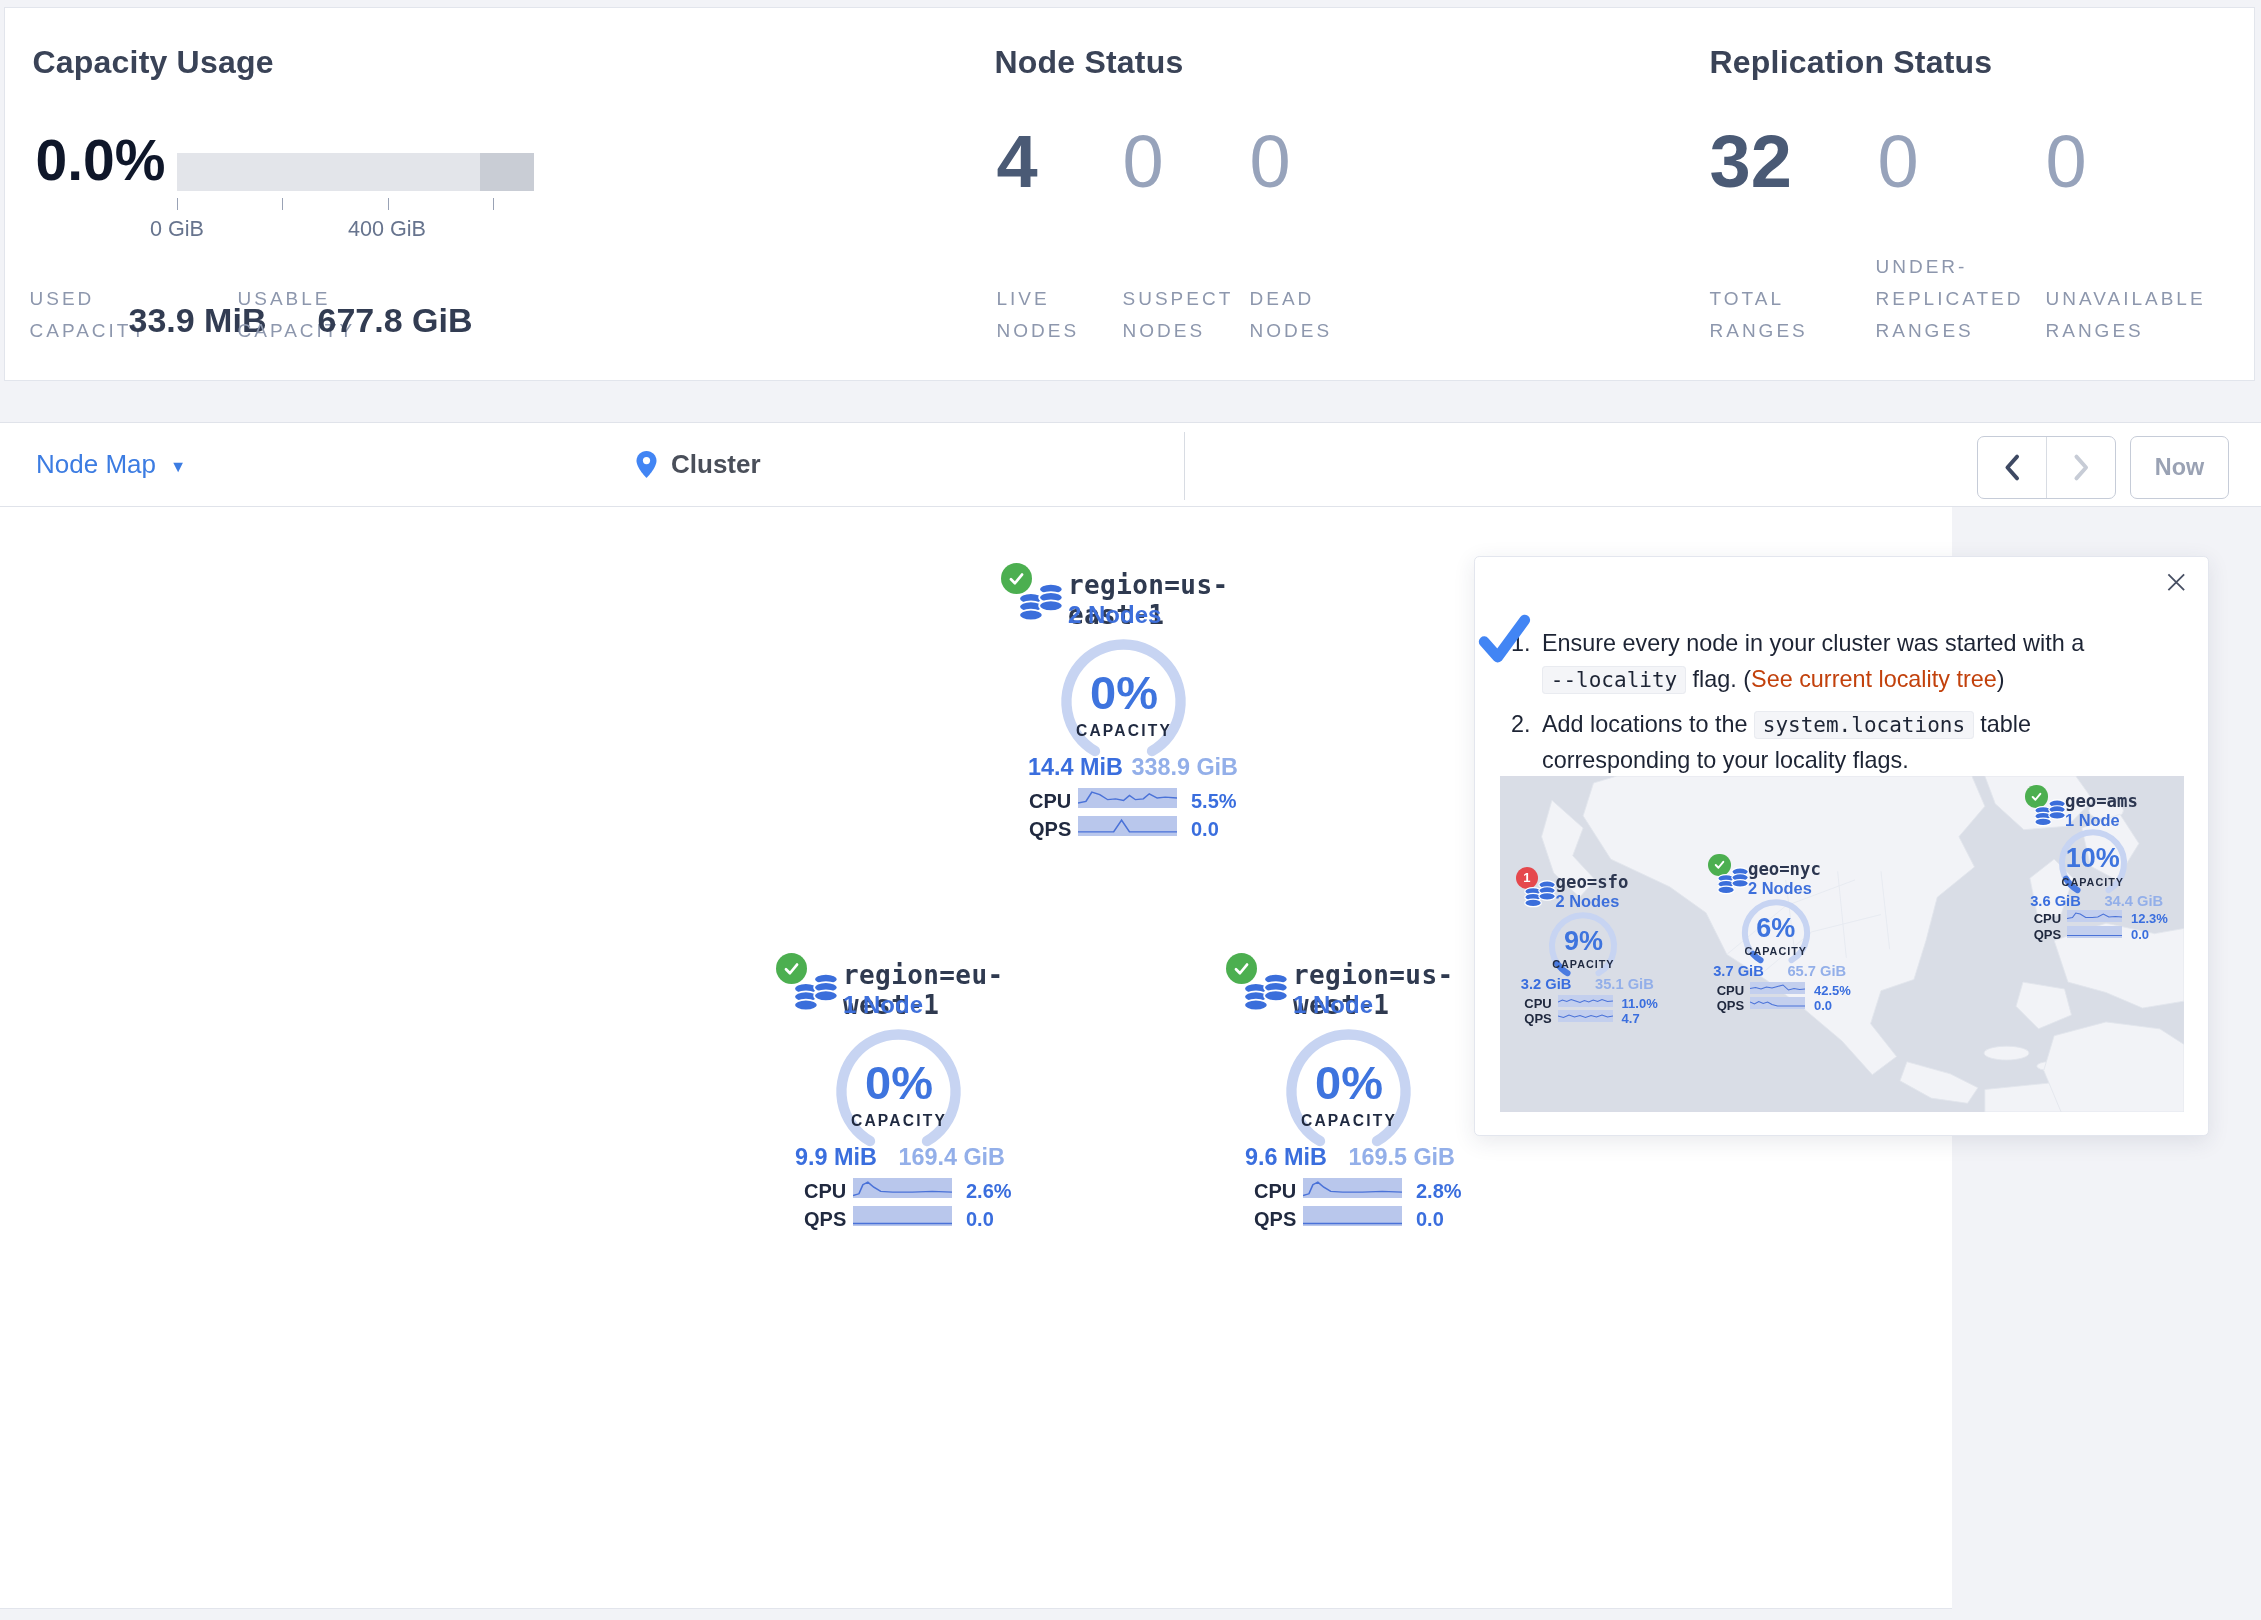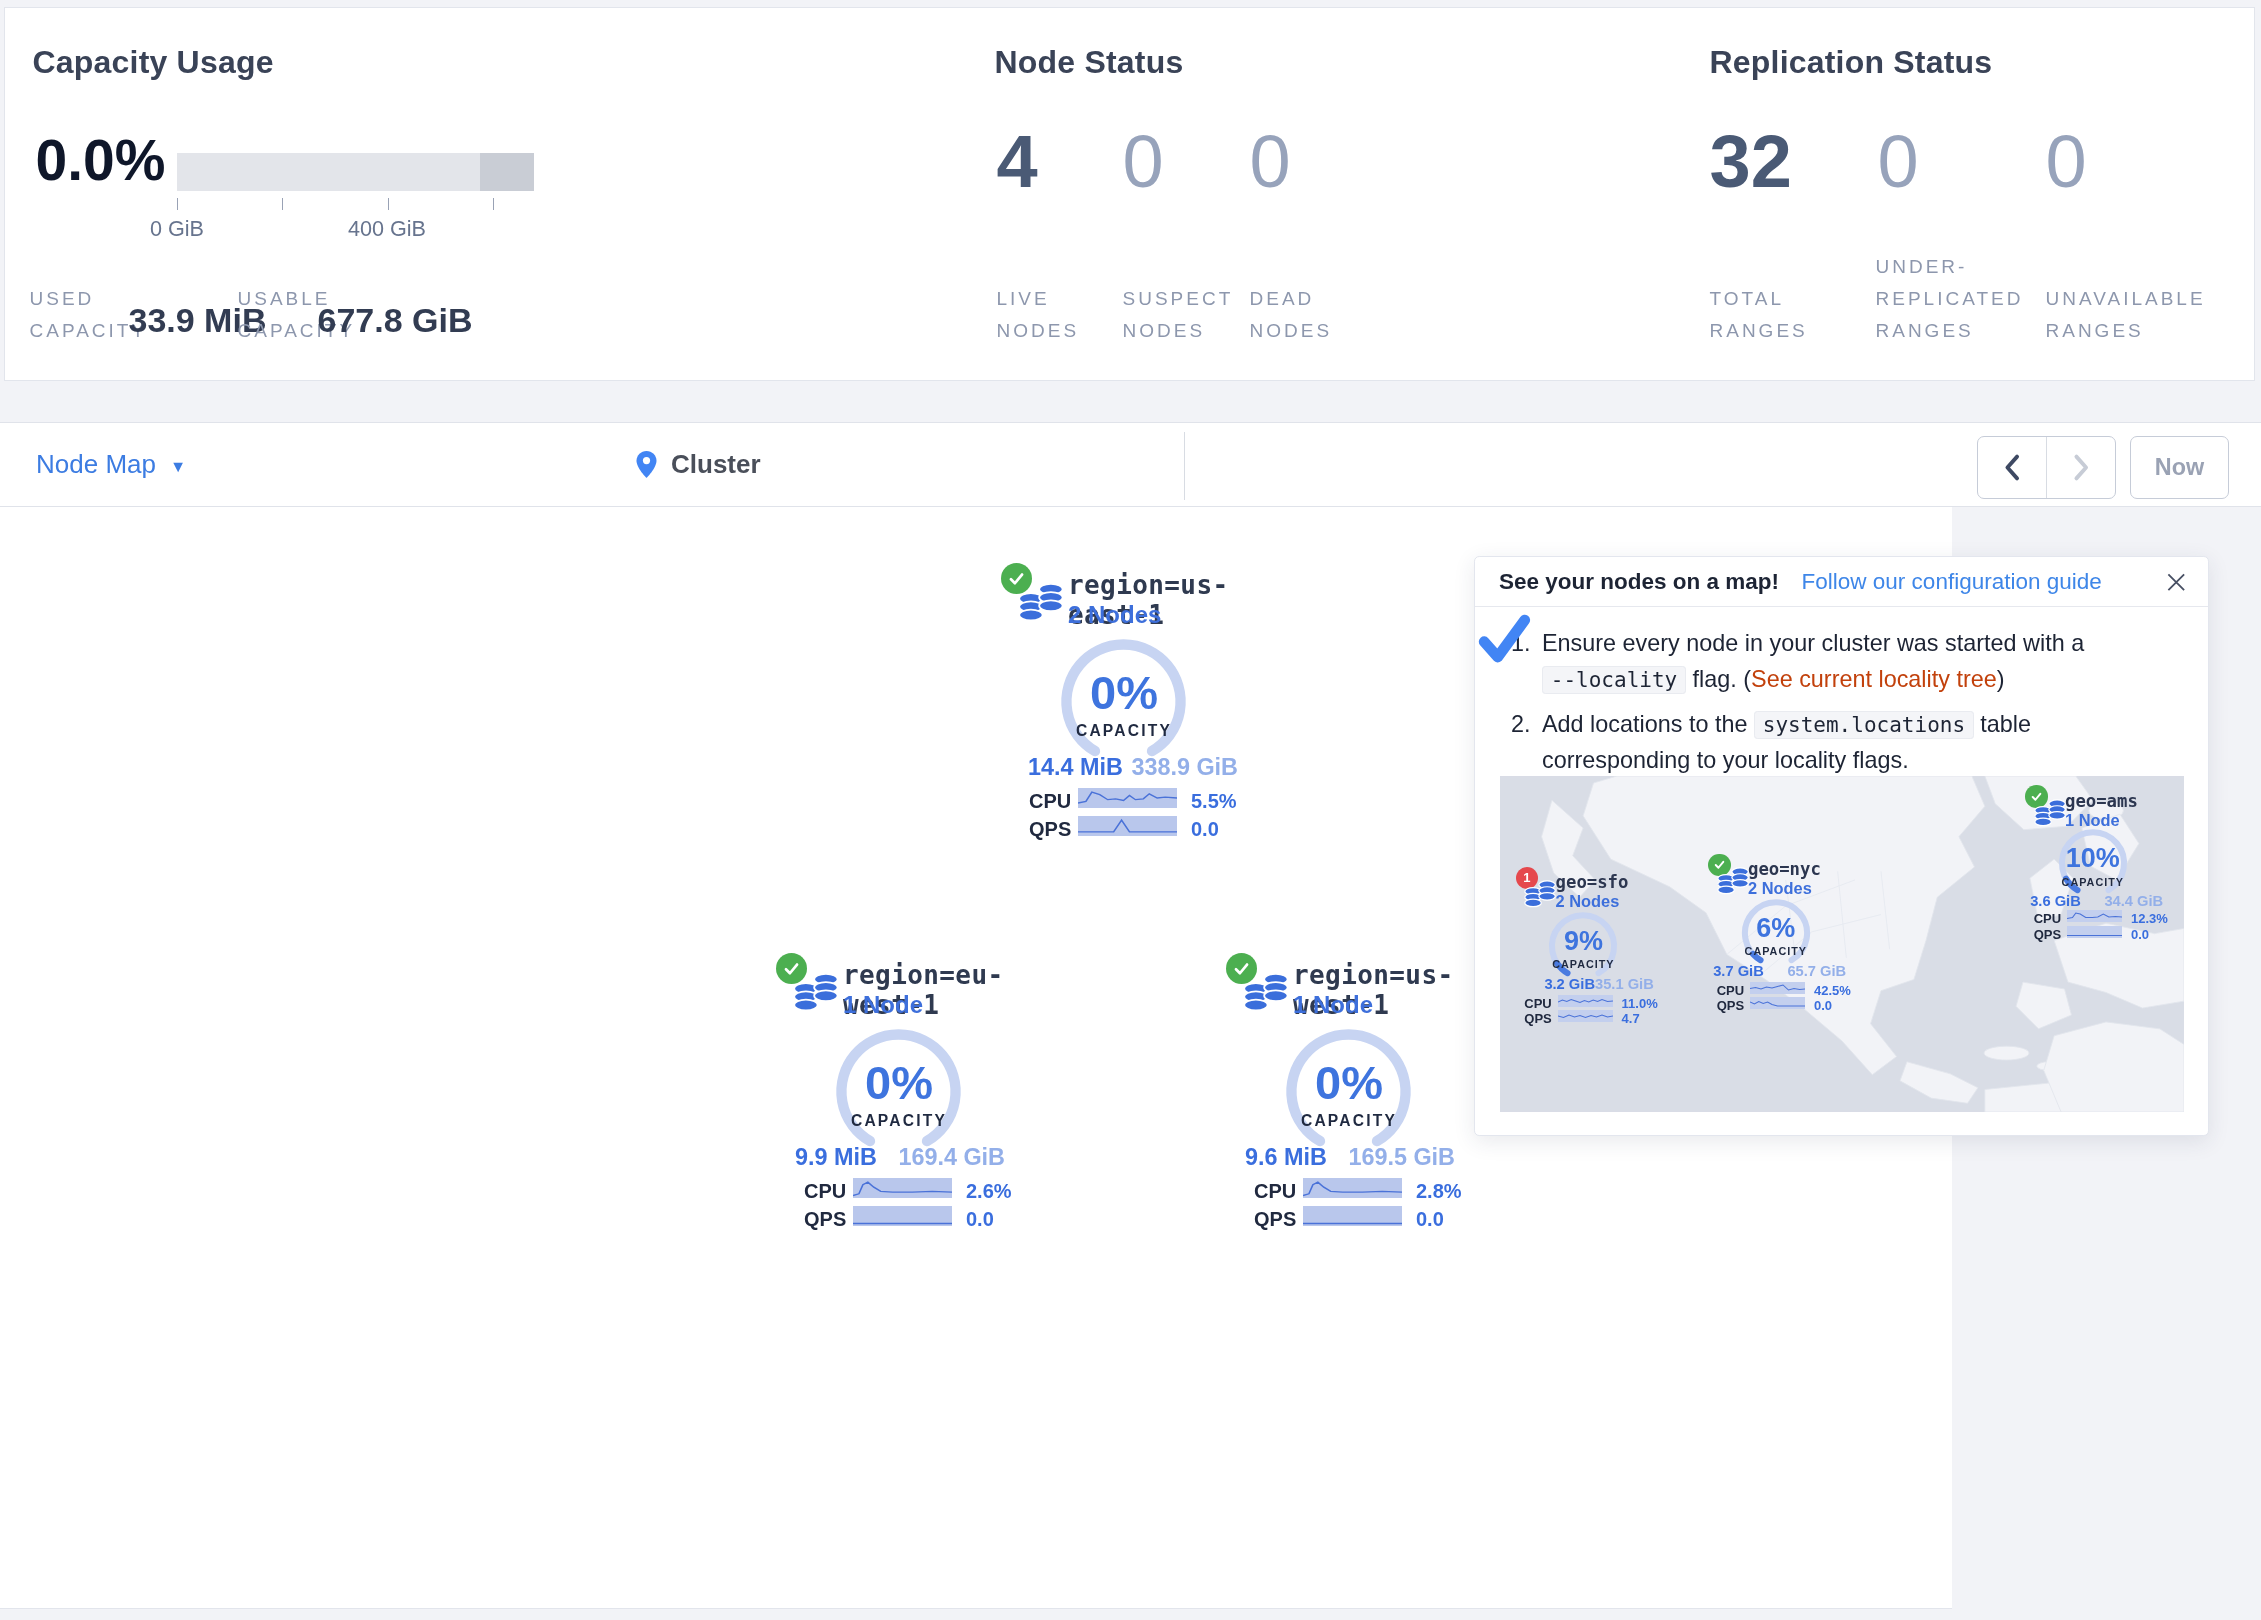--- a/index.html
+++ b/index.html
@@ -309,24 +309,20 @@
     <div class="abs m-row-label" style="left:35px; top:260px;">QPS</div>
     <div class="abs spark" style="left:84px; top:258px; width:99px; height:20px;">
       <svg viewBox="0 0 100 24" preserveAspectRatio="none">
           <polyline points="0,21 100,21" fill="none" stroke="#4a72d8" stroke-width="1.6"></polyline>
         </svg>
     </div>
     <div class="abs m-row-val" style="left:197px; top:260px;">0.0</div>
   </div>
 
   <div class="abs callout" style="top:49px;">
-    <div class="co-header">
-      <span class="co-title">See your nodes on a map!</span>
-      <span class="co-link">Follow our configuration guide</span>
-    </div>
     <span class="co-close">
       <svg width="22.5" height="22.5" viewBox="0 0 20 20">
           <path d="M3 3 L17 17 M17 3 L3 17" stroke="#474f63" stroke-width="1.6" fill="none"></path>
         </svg>
     </span>
 
     <div class="co-steps">
       <div class="co-step">
         <span class="co-num">1.</span>
         <span>Ensure every node in your cluster was started with a </span><span class="code">--locality</span><span> flag. (</span><span class="step-link">See current locality tree</span><span>)</span>
@@ -396,21 +392,21 @@
             </svg>
         </span>
         <div class="abs mc-name" style="left:40px; top:7px;">geo=sfo</div>
         <div class="abs mc-nodes" style="left:40px; top:27px;">2 Nodes</div>
         <svg class="abs" style="left:28.6px; top:45px;" width="78" height="69" viewBox="0 0 90 80">
           <path d="M27,73.2 A36 36 0 1 1 63,73.2" fill="none" stroke="#c7d4f2" stroke-width="7" stroke-linecap="round"></path>
           <path d="M27,73.2 A36 36 0 1 1 63,73.2" fill="none" stroke="#4a7be0" stroke-width="7" stroke-linecap="round" stroke-dasharray="17 999"></path>
         </svg>
         <div class="abs mc-pct" style="left:11.3px; top:61px; width:113px;">9%</div>
         <div class="abs mc-cap" style="left:11.3px; top:93px; width:113px;">CAPACITY</div>
-        <div class="abs mc-vals" style="left:5.2px; top:111px; width:133px;justify-content:flex-end;">
+        <div class="abs mc-vals" style="left:5.2px; top:111px; width:133px;">
           <span class="r-used">3.2 GiB</span>
           <span class="r-total">35.1 GiB</span>
         </div>
         <div class="abs mc-row-label" style="left:8.7px; top:131px;">CPU</div>
         <div class="abs spark mc-spark" style="left:42px; top:130px; width:55px; height:12px;">
           <svg viewBox="0 0 100 24" preserveAspectRatio="none">
               <polyline points="0,14 8,10 16,13 24,9 32,12 40,15 48,11 56,14 64,10 72,13 80,9 90,13 100,12" fill="none" stroke="#4a72d8" stroke-width="2"></polyline>
             </svg>
         </div>
         <div class="abs mc-row-val" style="left:106px; top:131px;">11.0%</div>

